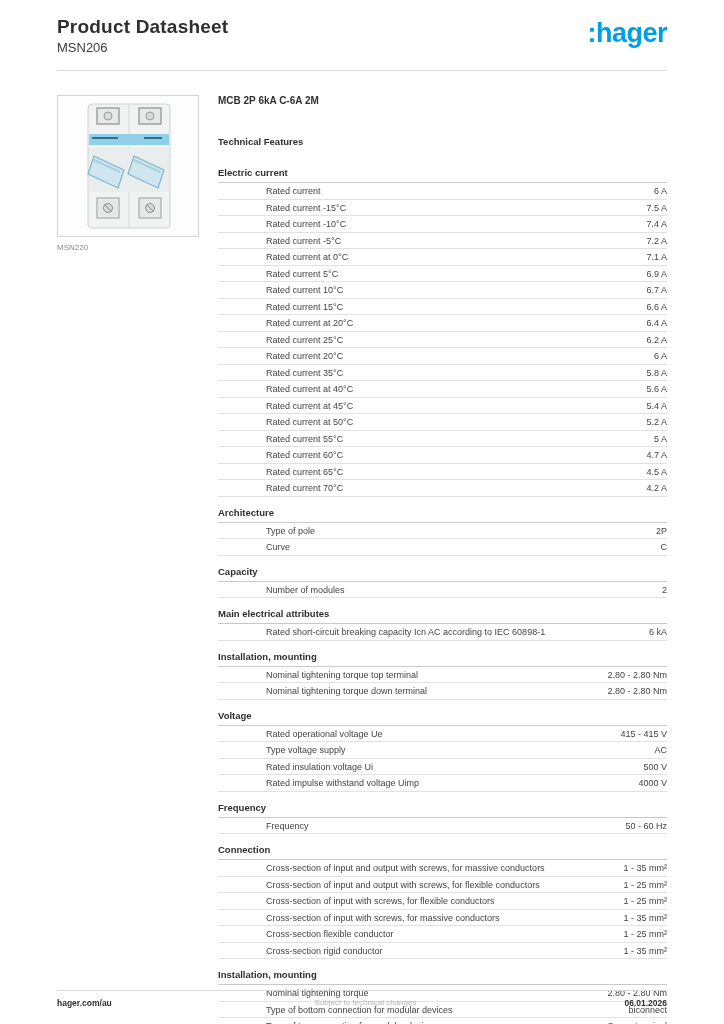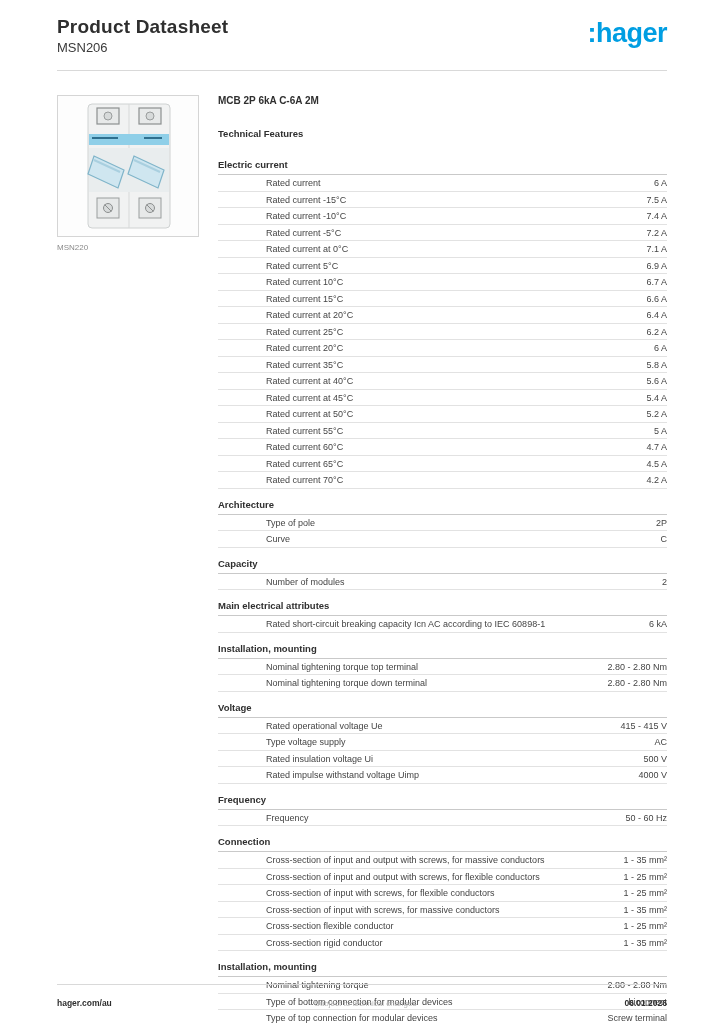--- a/index.html
+++ b/index.html
@@ -31,42 +31,42 @@
   
   .content { position: absolute; left: 57px; right: 57px; top: 95px; }
   .left-col { position: absolute; left: 0; top: 0; width: 142px; }
   .image-box {
     width: 142px; height: 142px; border: 1px solid #d5d5d5; background: #fdfdfd;
     display: flex; align-items: center; justify-content: center;
   }
   .image-caption { margin-top: 6px; font-size: 8px; color: #8a8a8a; }
 
   .right-col { position: absolute; left: 161px; right: 0; top: 0; width: 449px; }
-  .product-name { font-size: 10px; font-weight: bold; color: #2f2f2f; margin-bottom: 22px; }
+  .product-name { font-size: 10px; font-weight: bold; color: #2f2f2f; margin-bottom: 30px; }
   .features-title { font-size: 9.5px; font-weight: bold; color: #2f2f2f; margin-bottom: 10px; }
 
   .section-title {
     font-size: 9.5px; font-weight: bold; color: #2f2f2f;
     padding: 10px 0 4px 0;
     border-bottom: 1px solid #c9c9c9;
   }
   .row {
     display: flex; justify-content: space-between; align-items: baseline;
     font-size: 9px; color: #444;
     padding: 3px 0 2.5px 0;
     border-bottom: 1px solid #e2e2e2;
   }
   .row .label { text-align: left; padding-left: 48px; }
   .row .value { text-align: right; white-space: nowrap; padding-left: 10px; }
 
   
   .footer {
     position: absolute; left: 57px; right: 57px; bottom: 16px;
-    border-top: 1px solid #d9d9d9; padding-top: 13px;
-    display: flex; justify-content: space-between; align-items: flex-end;
+    border-top: 1px solid #d9d9d9; padding-top: 7px;
+    display: flex; justify-content: space-between; align-items: flex-start;
   }
   .footer-left { font-size: 8.5px; font-weight: bold; color: #2f2f2f; }
   .footer-center { font-size: 8px; color: #b5b5b5; position: absolute; left: 7px; right: 0; text-align: center; }
   .footer-right { font-size: 8.5px; font-weight: bold; color: #2f2f2f; }
 </style>
 </head>
 <body>
 
 <div class="page">
 

